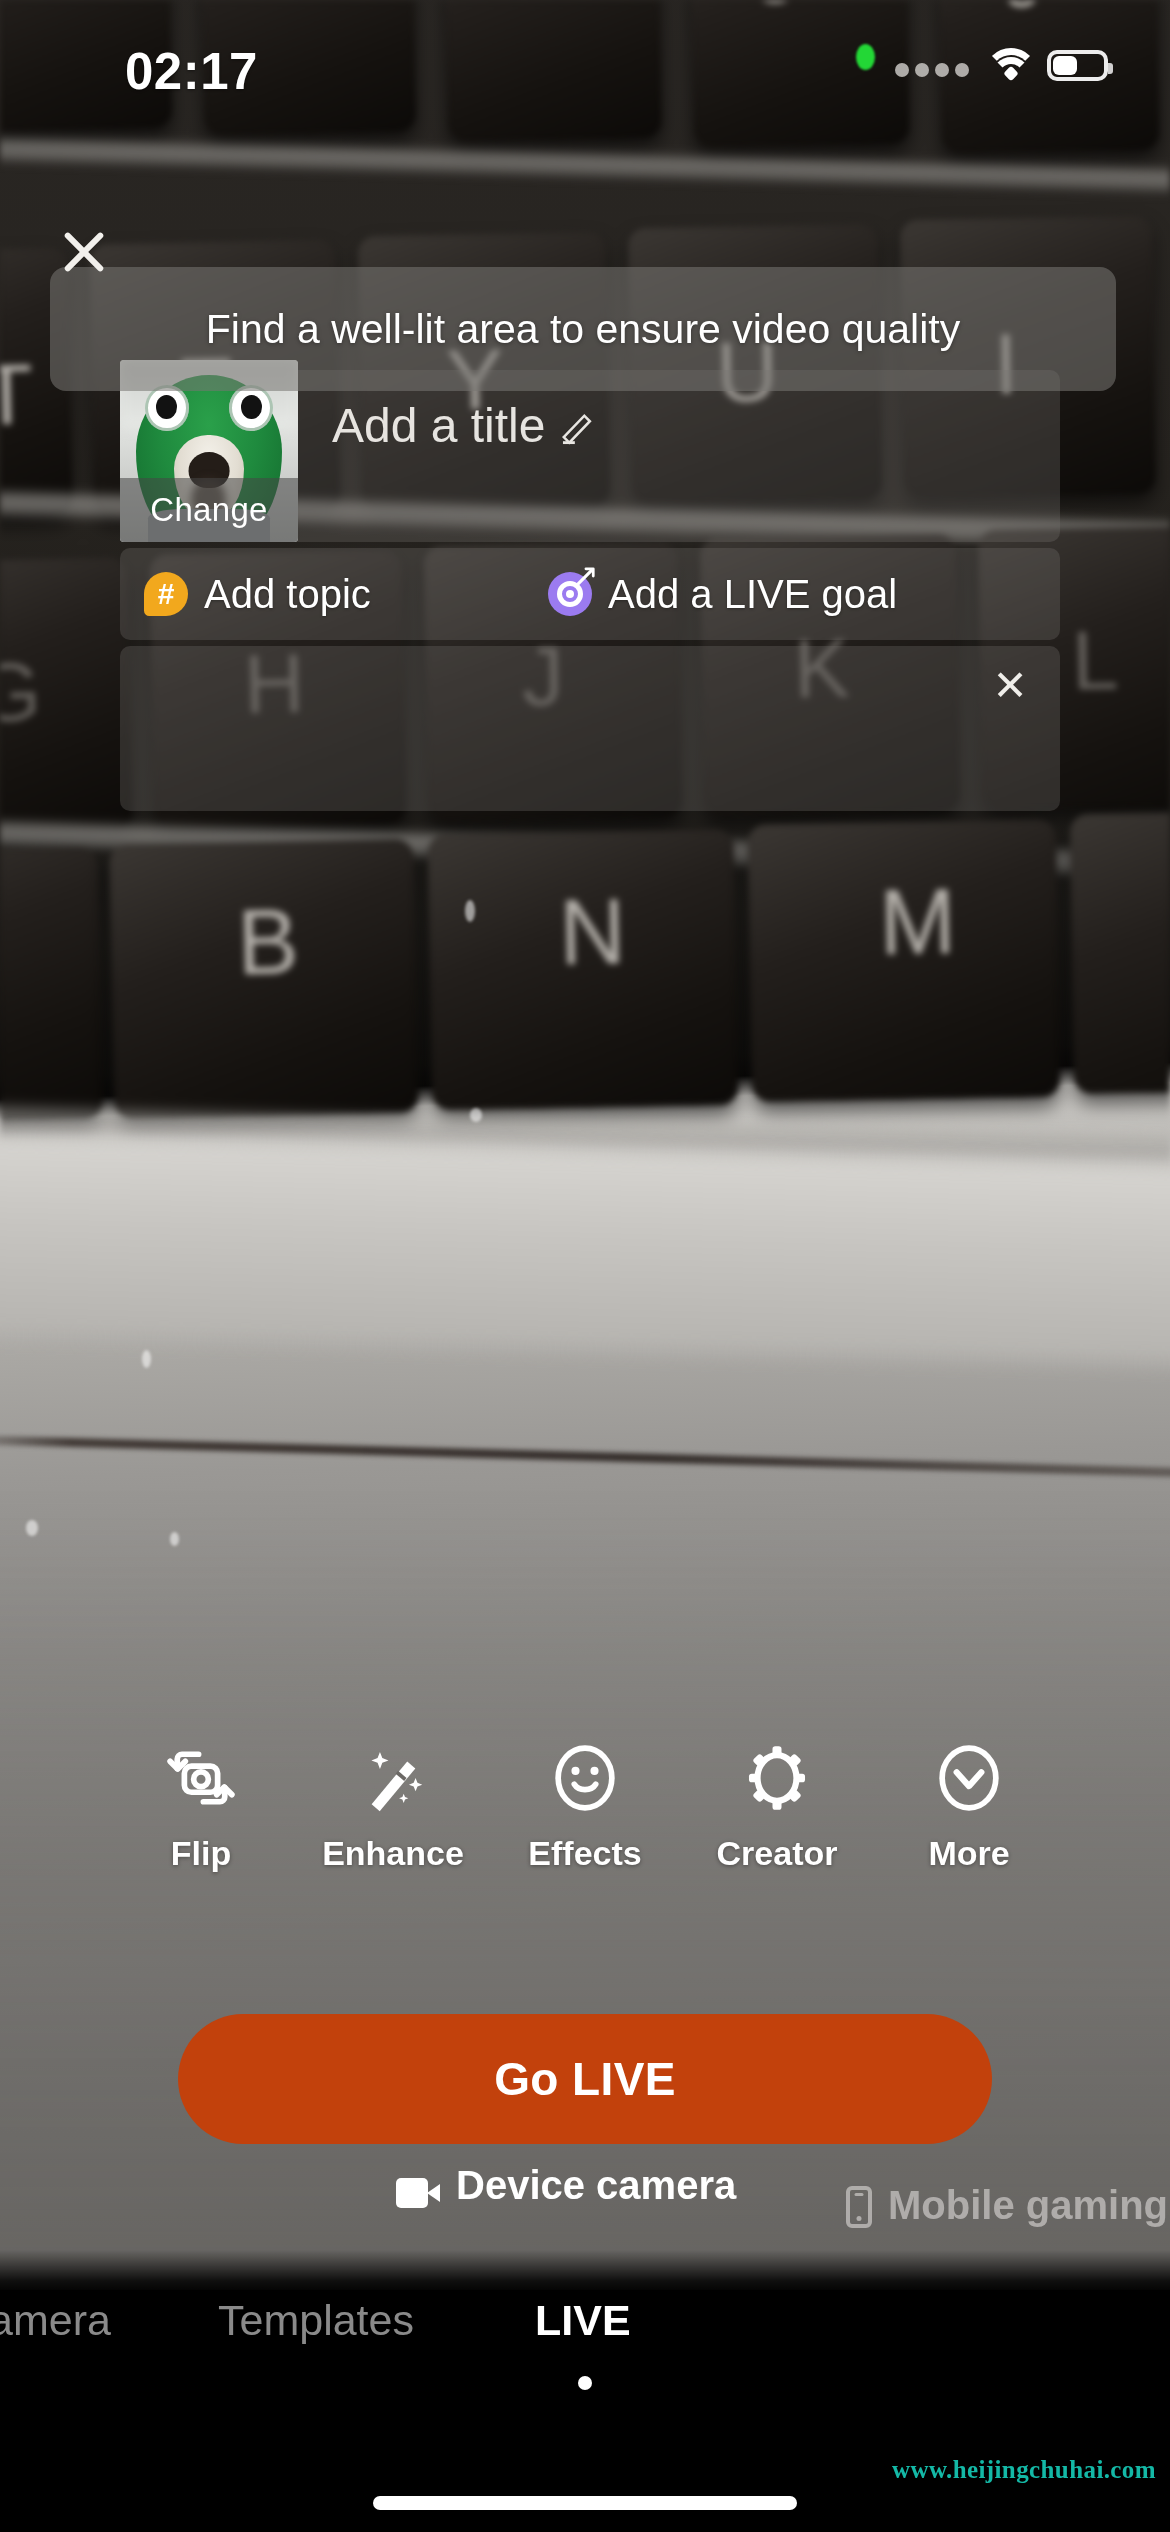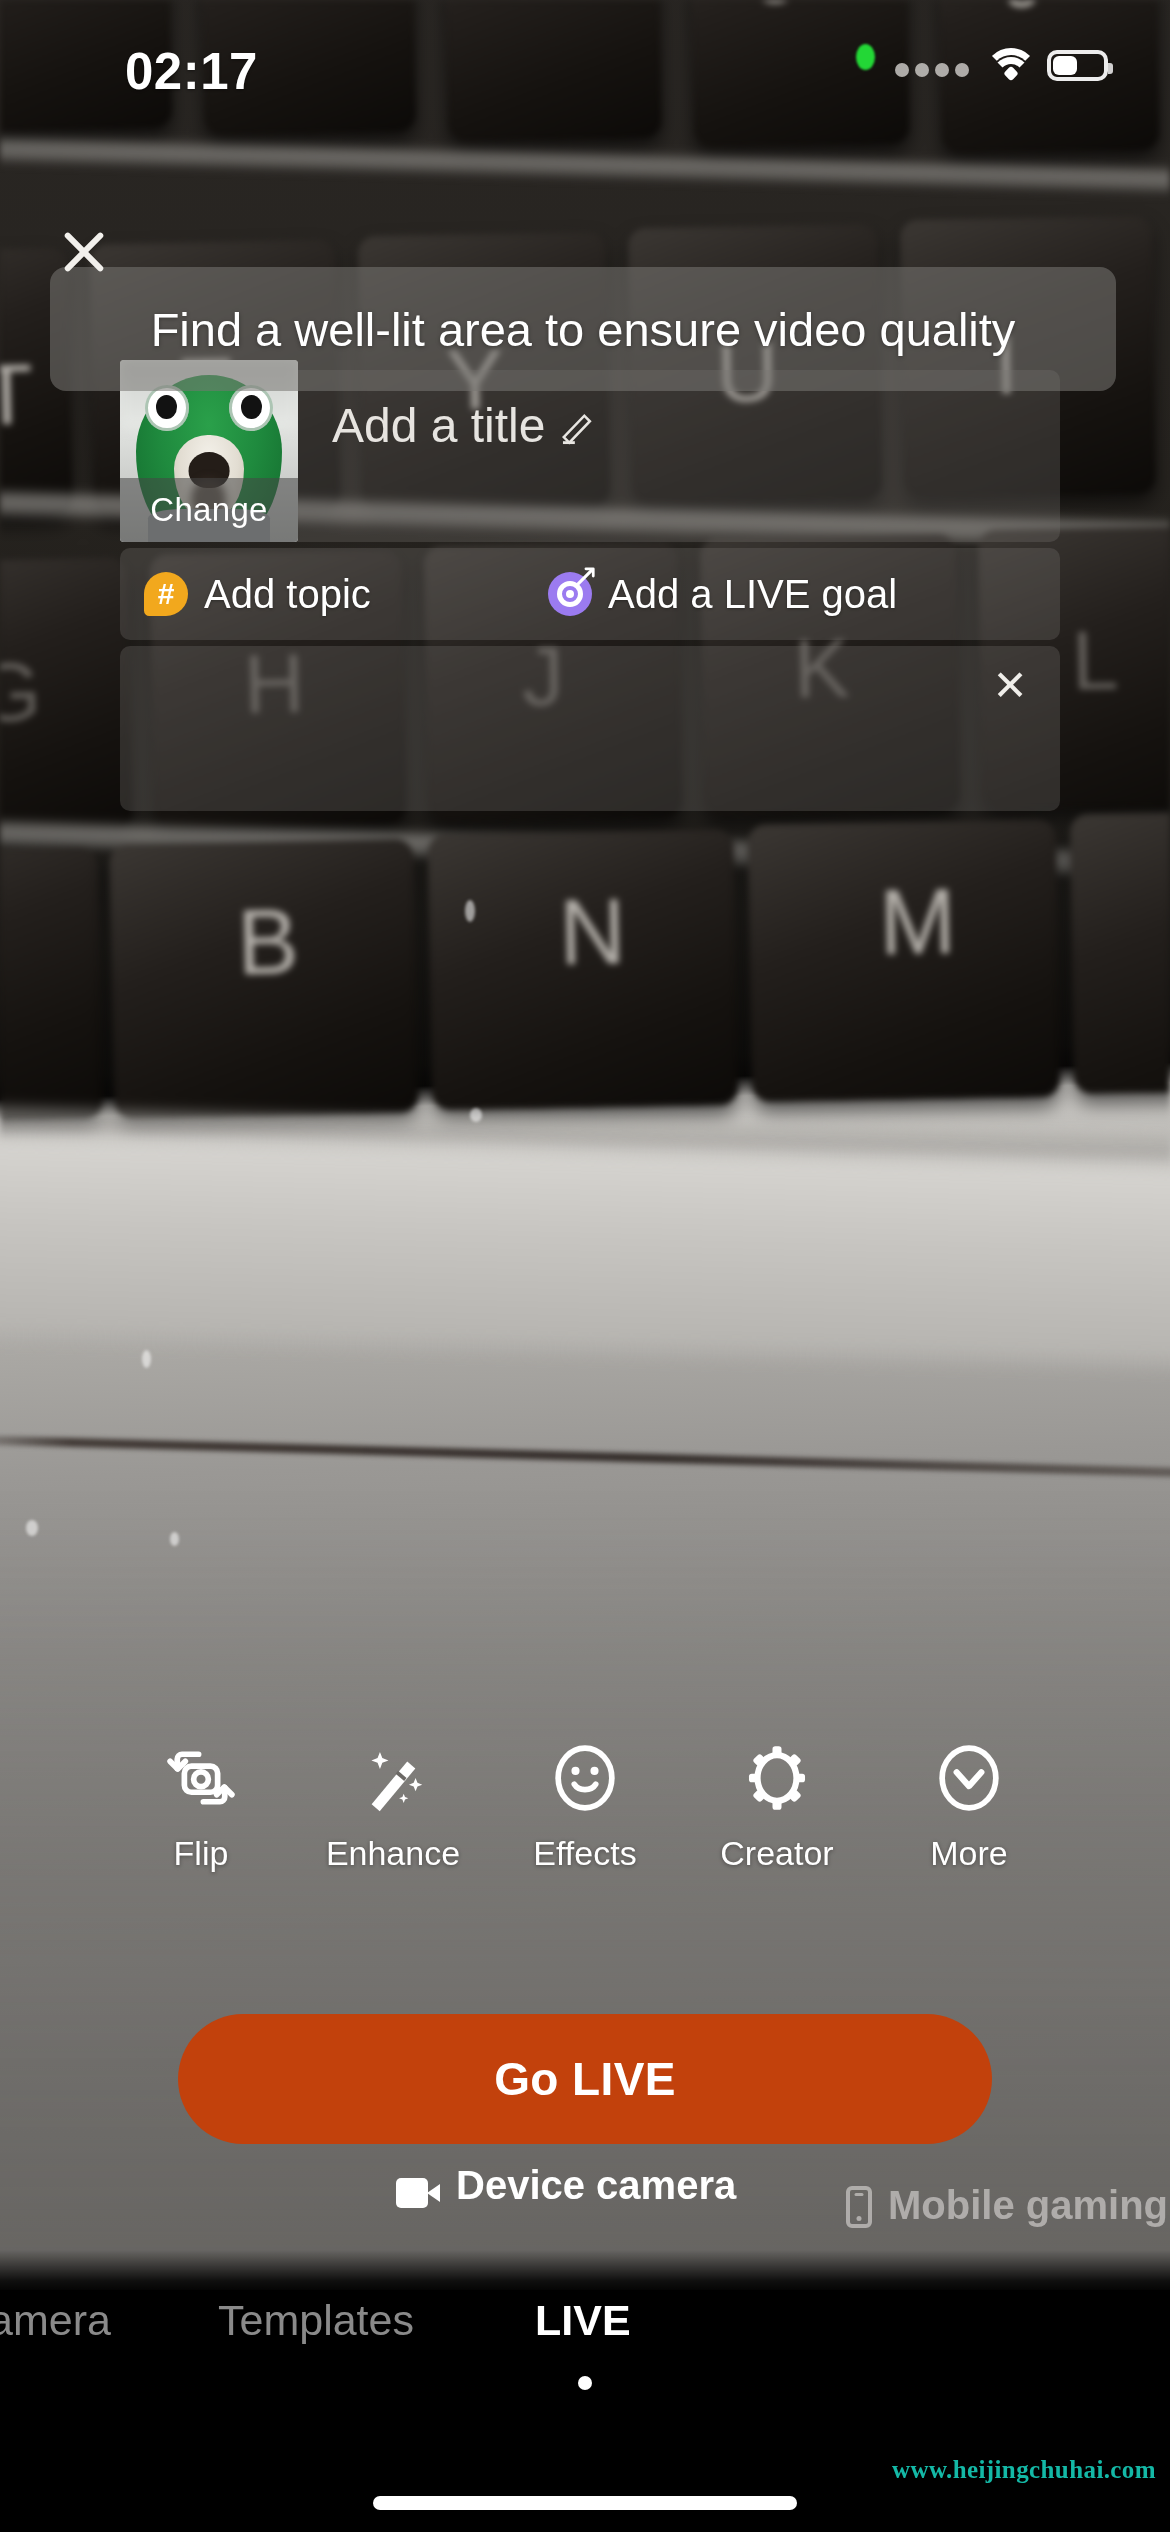--- a/index.html
+++ b/index.html
@@ -202,21 +202,21 @@
   #tip-banner {
     position:absolute;
     left: 50px; top: 267px;
     width: 1066px; height: 124px;
     background: rgba(120,118,115,.56);
     border-radius: 16px;
     display:flex; align-items:center; justify-content:center;
     z-index: 35;
   }
   #tip-banner span {
-    font-size: 47px;
+    font-size: 41px;
     color: #ffffff;
     font-weight: 400;
     text-shadow: 0 1px 4px rgba(0,0,0,.35);
   }
 
   
   #setup {
     position:absolute;
     left: 120px; top: 370px;
     width: 940px;
@@ -404,20 +404,21 @@
 
   
   #toolbar {
     position:absolute;
     left: 0; top: 1740px;
     width: 1170px;
     display:flex;
     justify-content: center;
     gap: 0;
     z-index: 30;
+    font-weight: bold;
   }
   .tool {
     width: 192px;
     display:flex; flex-direction: column; align-items:center; gap: 18px;
   }
   .tool .icon { width: 76px; height: 76px; }
   .tool .cap {
     font-size: 34px;
     color: #ffffff;
     text-shadow: 0 1px 4px rgba(0,0,0,.4);

